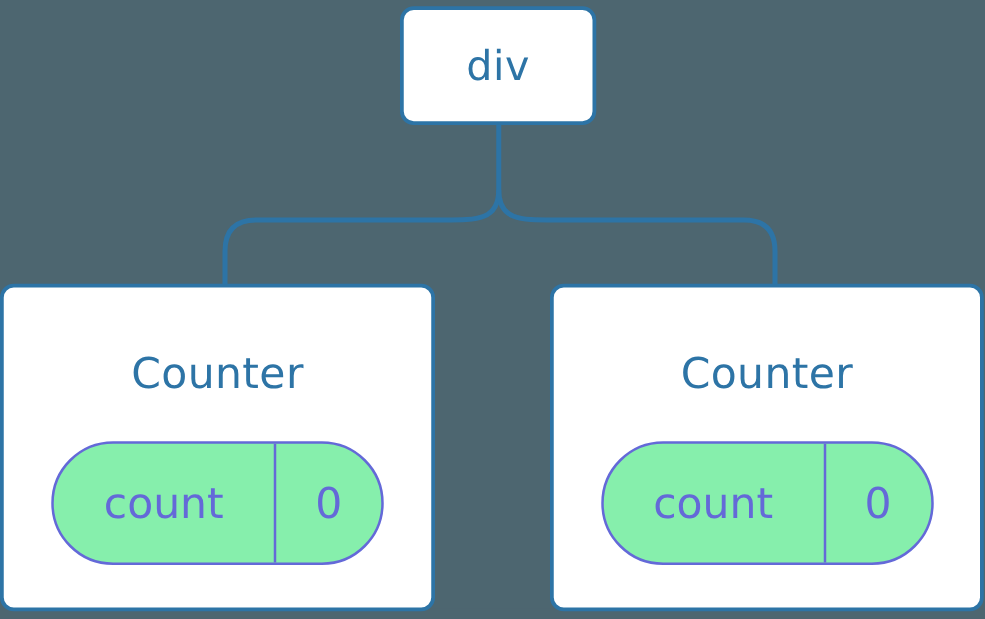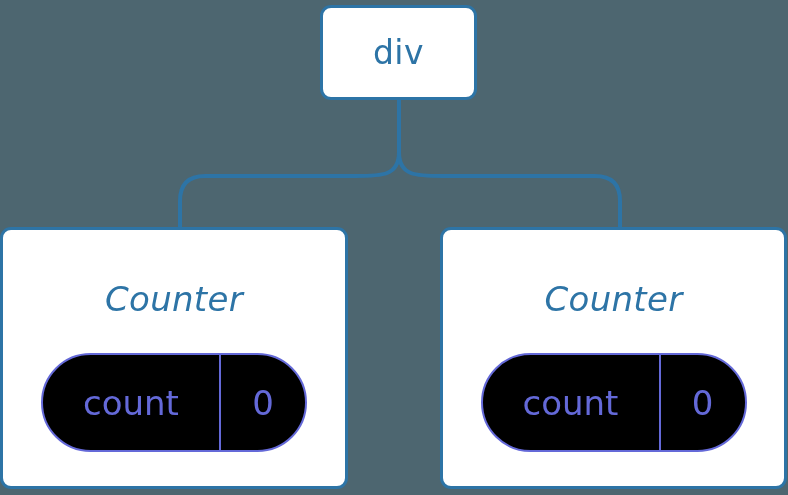--- a/index.html
+++ b/index.html
@@ -69,34 +69,33 @@
   }
   .card-left  { left: 0px;   width: 348px; }
   .card-right { left: 440px; width: 347px; }
 
   .component-title {
     color: #2d74a6;
     font-size: 34px;
     line-height: 1;
     letter-spacing: 0.3px;
     margin-top: 52px;
-    font-style: italic;
   }
 
   
   .state-pill {
     margin-top: 37px;
     width: 266px;
     height: 99px;
     border: 2px solid #6469d8;
     border-radius: 52px;
     box-sizing: border-box;
     display: flex;
     align-items: stretch;
-    background: #000000;
+    background: #86efac;
     position: relative;
   }
   .state-key,
   .state-value {
     display: flex;
     align-items: center;
     justify-content: center;
     color: #6469d8;
     font-size: 34px;
     line-height: 1;

